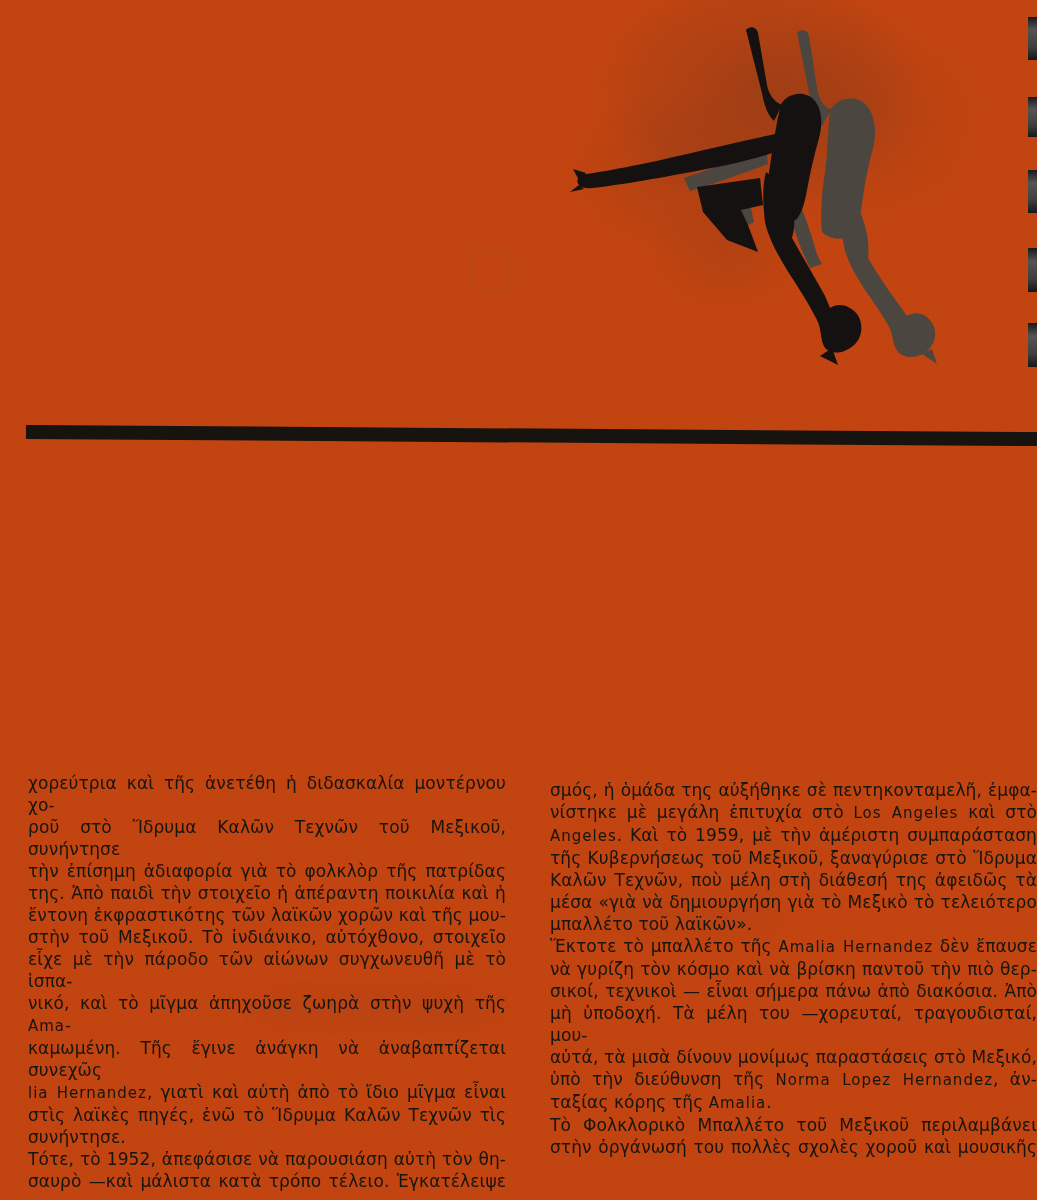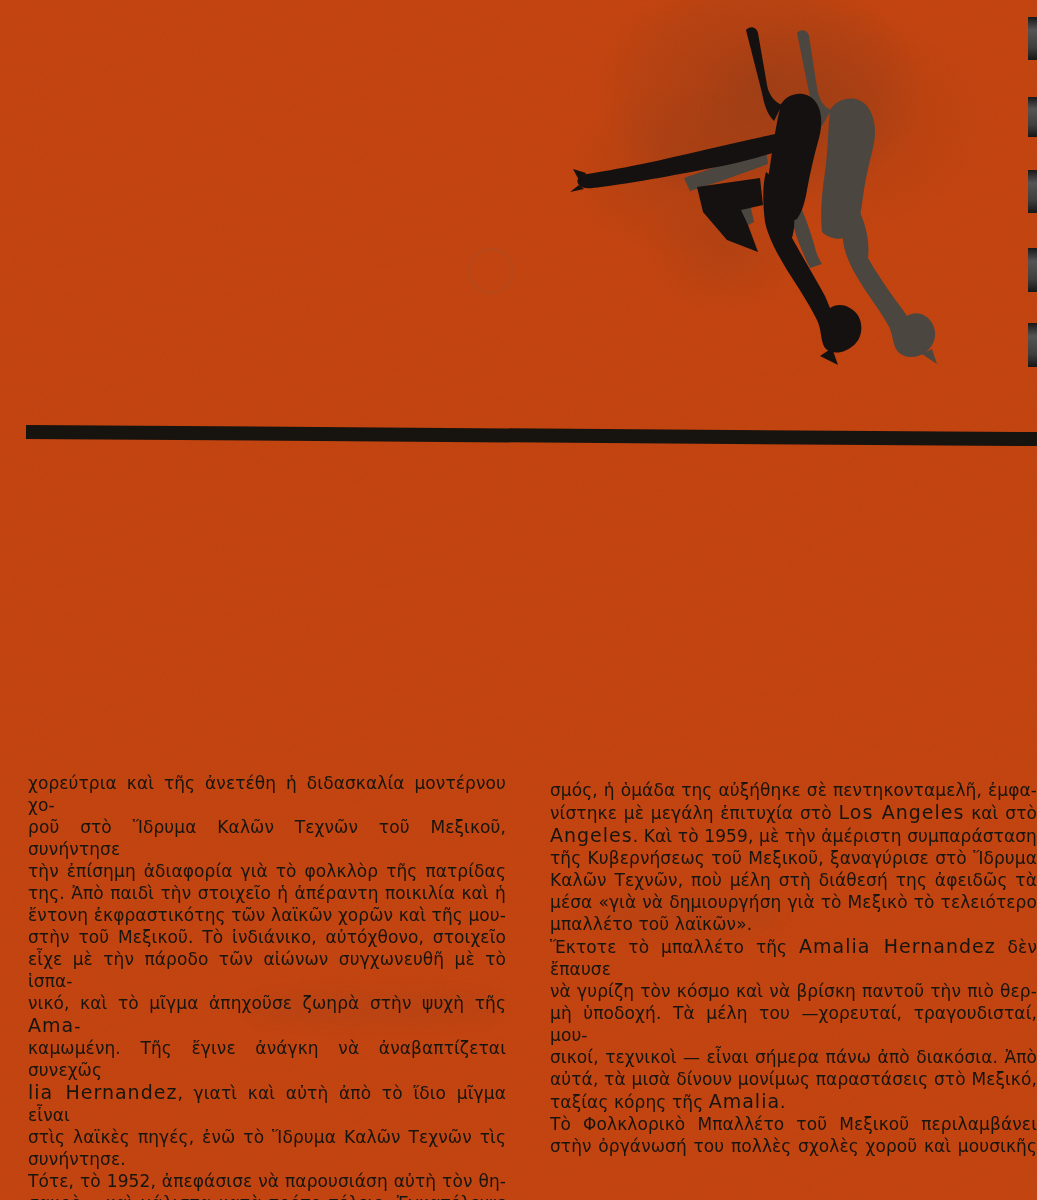--- a/index.html
+++ b/index.html
@@ -45,21 +45,21 @@
   
   .col{
     position:absolute;width:478px;overflow:hidden;
     font-size:17px;line-height:22px;letter-spacing:.1px;
     color:#17150f;
   }
   .col.left {left:28px;top:772px;}
   .col.right{left:550px;top:779px;width:487px;}
   .line{text-align:justify;text-align-last:justify;white-space:normal;}
   .line.end{text-align-last:left;}
-  .latin{font-size:19px;letter-spacing:1px;}
+  .latin{font-size:15px;letter-spacing:1px;}
 </style>
 </head>
 <body>
 
 <div class="page">
 
   <svg class="grain" xmlns="http://www.w3.org/2000/svg">
     <filter id="noise">
         <feTurbulence type="fractalNoise" baseFrequency="0.8" numOctaves="2" stitchTiles="stitch"></feTurbulence>
         <feColorMatrix type="saturate" values="0"></feColorMatrix>
@@ -125,22 +125,23 @@
   <div class="col right">
     <div class="line">σμός, ἡ ὁμάδα της αὐξήθηκε σὲ πεντηκονταμελῆ, ἐμφα-</div>
     <div class="line">νίστηκε μὲ μεγάλη ἐπιτυχία στὸ <span class="latin">Los Angeles</span> καὶ στὸ</div>
     <div class="line"><span class="latin">Angeles</span>. Καὶ τὸ 1959, μὲ τὴν ἀμέριστη συμπαράσταση</div>
     <div class="line">τῆς Κυβερνήσεως τοῦ Μεξικοῦ, ξαναγύρισε στὸ Ἵδρυμα</div>
     <div class="line">Καλῶν Τεχνῶν, ποὺ μέλη στὴ διάθεσή της ἀφειδῶς τὰ</div>
     <div class="line">μέσα «γιὰ νὰ δημιουργήση γιὰ τὸ Μεξικὸ τὸ τελειότερο</div>
     <div class="line end">μπαλλέτο τοῦ λαϊκῶν».</div>
     <div class="line">Ἕκτοτε τὸ μπαλλέτο τῆς <span class="latin">Amalia Hernandez</span> δὲν ἔπαυσε</div>
     <div class="line">νὰ γυρίζη τὸν κόσμο καὶ νὰ βρίσκη παντοῦ τὴν πιὸ θερ-</div>
+    <div class="line">σικοί, τεχνικοὶ — εἶναι σήμερα πάνω ἀπὸ διακόσια. Ἀπὸ</div>
     <div class="line">μὴ ὑποδοχή. Τὰ μέλη του —χορευταί, τραγουδισταί, μου-</div>
-    <div class="line">σικοί, τεχνικοὶ — εἶναι σήμερα πάνω ἀπὸ διακόσια. Ἀπὸ</div>
     <div class="line">αὐτά, τὰ μισὰ δίνουν μονίμως παραστάσεις στὸ Μεξικό,</div>
+    <div class="line">ὑπὸ τὴν διεύθυνση τῆς <span class="latin">Norma Lopez Hernandez</span>, ἀν-</div>
     <div class="line end">ταξίας κόρης τῆς <span class="latin">Amalia</span>.</div>
     <div class="line">Τὸ Φολκλορικὸ Μπαλλέτο τοῦ Μεξικοῦ περιλαμβάνει</div>
     <div class="line">στὴν ὀργάνωσή του πολλὲς σχολὲς χοροῦ καὶ μουσικῆς</div>
 
   </div>
 
 </div>
 
 </body></html>

